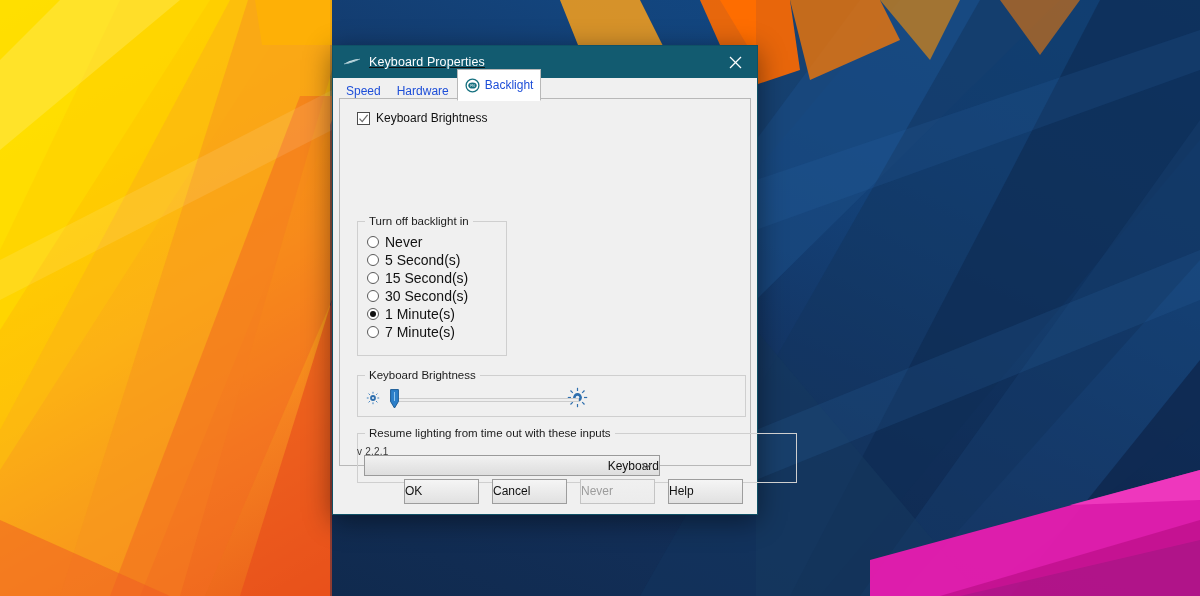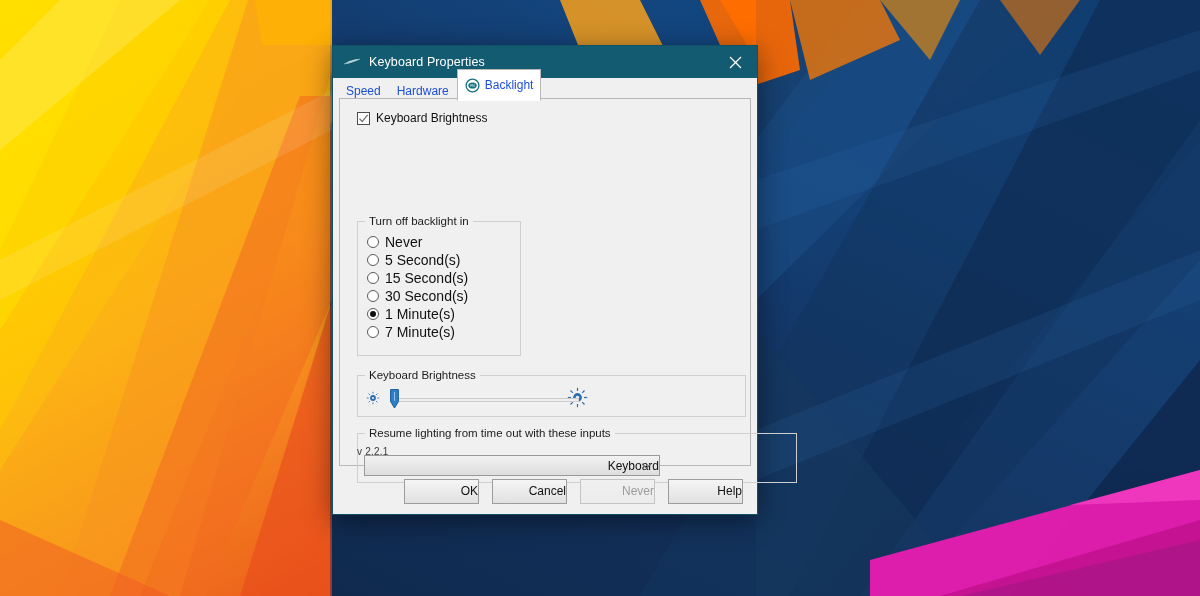--- a/index.html
+++ b/index.html
@@ -45,20 +45,21 @@
     color: #111;
   }
 
   .titlebar {
     height: 32px;
     background: #125b70;
     display: flex;
     align-items: center;
     padding-left: 9px;
     box-sizing: border-box;
+    text-decoration: underline;
   }
   .title-icon {
     width: 20px; height: 16px;
     margin-right: 7px;
     display: flex; align-items: center; justify-content: center;
   }
   .title-text {
     color: #ffffff;
     font-size: 12.5px;
     letter-spacing: 0.1px;
@@ -146,21 +147,21 @@
     position: absolute;
     top: -7px;
     left: 7px;
     background: #f0f0f0;
     padding: 0 4px;
     font-size: 11.5px;
     color: #1b1b1b;
     white-space: nowrap;
   }
 
-  #group-timeout { left: 17px; top: 122px; width: 164px; height: 135px; }
+  #group-timeout { left: 17px; top: 122px; width: 150px; height: 135px; }
   #group-brightness { left: 17px; top: 276px; width: 389px; height: 42px; }
   #group-resume { left: 17px; top: 334px; width: 440px; height: 50px; }
 
   
   .radio-list { position: absolute; left: 9px; top: 11px; }
   .radio-row {
     display: flex; align-items: center;
     height: 18px;
     margin-bottom: 0px;
   }
@@ -262,21 +263,21 @@
   }
   .dlgbtn {
     width: 75px;
     height: 25px;
     background: linear-gradient(180deg, #f5f5f5 0%, #ececec 45%, #e1e1e1 100%);
     border: 1px solid #9d9d9d;
     font-size: 12px;
     color: #111;
     display: flex;
     align-items: center;
-    justify-content: flex-end;
+    justify-content: flex-start;
     box-sizing: border-box;
     font-family: "Liberation Sans", sans-serif;
   }
   .dlgbtn.disabled {
     color: #9c9c9c;
     border-color: #c4c4c4;
     background: linear-gradient(180deg, #f0f0f0 0%, #ececec 100%);
   }
 </style>
 </head>

